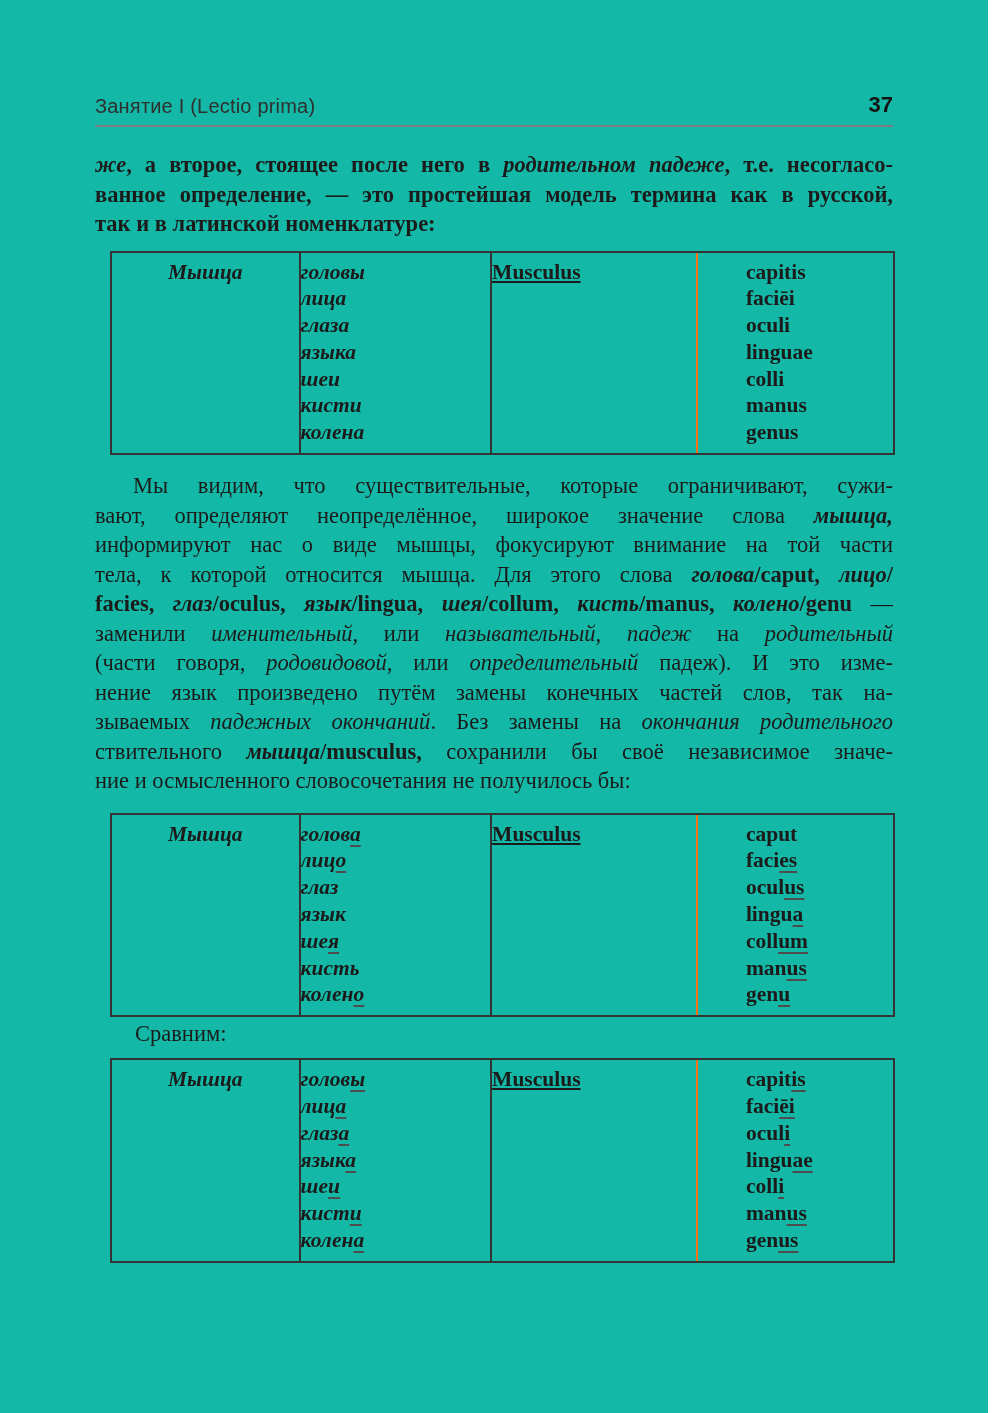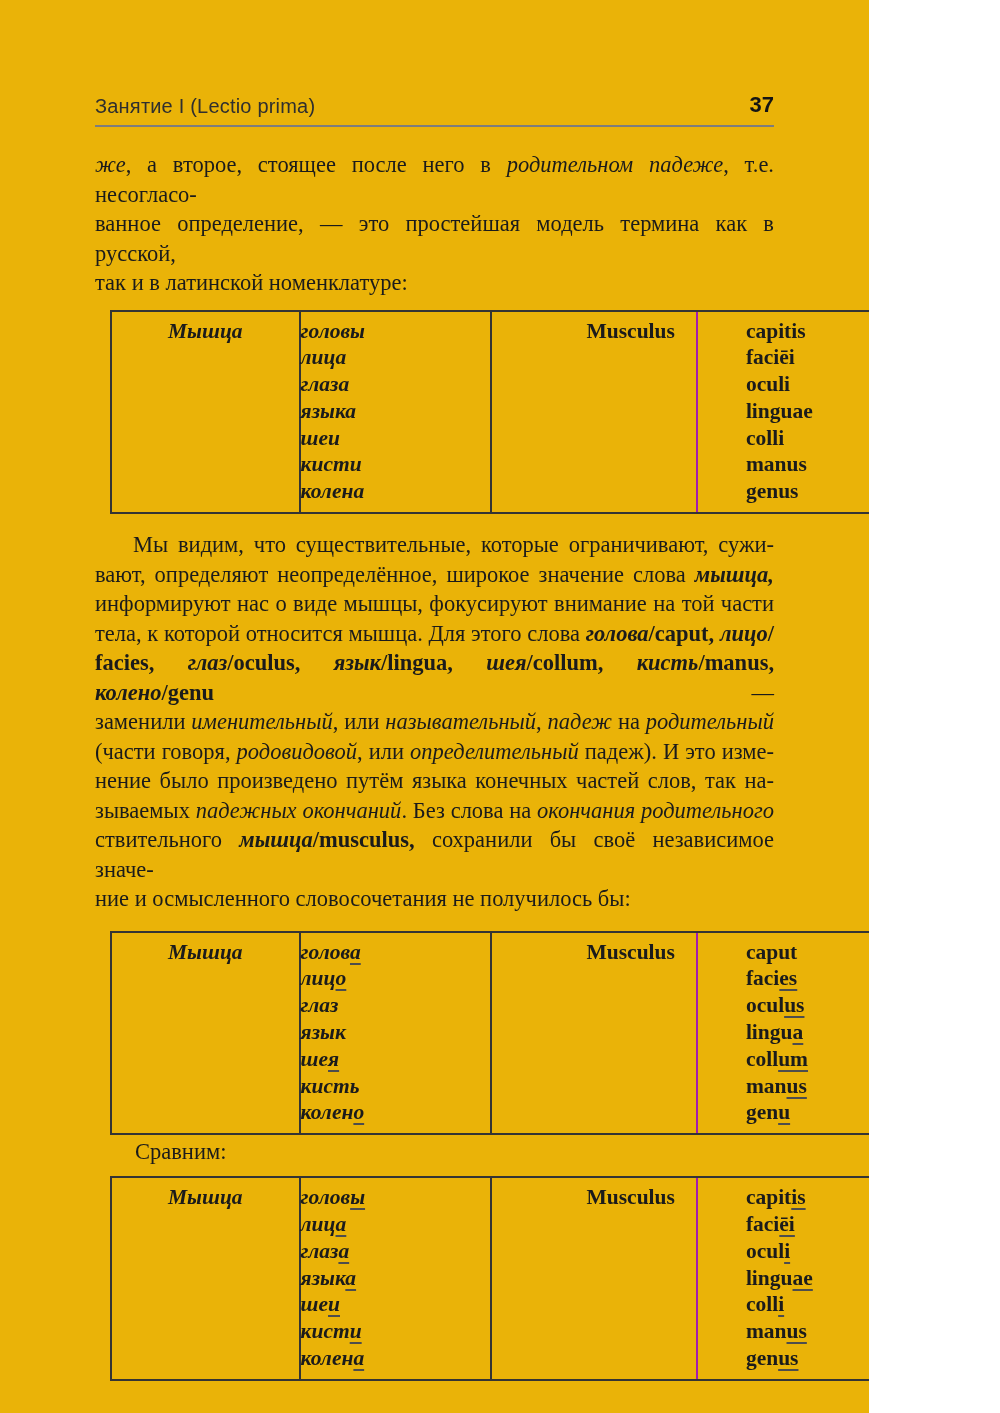--- a/index.html
+++ b/index.html
@@ -1,51 +1,51 @@
 <!DOCTYPE html>
 <html><head>
 <meta charset="utf-8">
 <style>
   html,body{margin:0;padding:0;background:#ffffff;}
   .page{
-    width:869px;height:1413px;background:#eab308;box-sizing:border-box;
+    width:988px;height:1413px;background:#14b8a6;box-sizing:border-box;
     padding:92px 95px 0 95px;position:relative;overflow:hidden;
     font-family:"Liberation Serif",serif;color:#1b1b1b;
   }
   .hdr{
     display:flex;justify-content:space-between;align-items:flex-end;
     font-family:"Liberation Sans",sans-serif;
     padding-bottom:7px;border-bottom:2px solid #7d7d7d;
   }
   .hdr-title{font-size:20px;color:#2f2f2f;letter-spacing:0.2px;}
   .hdr-num{font-size:22px;font-weight:bold;color:#141414;}
 
   .para{font-size:22.5px;line-height:29.5px;}
-  .p1{margin-top:23px;}
+  .p1{margin-top:23px;font-weight:bold;}
   .p2{margin-top:16px;}
   .pline{text-align:justify;text-align-last:justify;}
   .pline.plast{text-align-last:left;}
   .pindent{text-indent:38px;}
   .it{font-style:italic;}
   .bd{font-weight:bold;}
   .bit{font-weight:bold;font-style:italic;}
 
   .tbl{
     display:flex;border:2px solid #343434;margin-left:15px;width:785px;
     box-sizing:border-box;font-size:21.5px;font-weight:bold;
   }
   .tbl1{margin-top:12px;}
   .tbl2{margin-top:17px;}
   .tbl3{margin-top:10px;}
   .cell{box-sizing:border-box;padding-top:6px;padding-bottom:7px;}
   .c1{width:24.6%;text-align:center;font-style:italic;}
   .c2{width:25.5%;font-style:italic;
       border-left:2px solid #343434;border-right:2px solid #343434;}
-  .c3{width:24.1%;text-align:right;}
-  .c4{width:25.8%;padding-left:48px;border-left:2px solid #a21caf;margin-left:21px;}
+  .c3{width:24.1%;text-align:left;text-decoration:underline;}
+  .c4{width:25.8%;padding-left:48px;border-left:2px solid #f97316;margin-left:21px;}
   .wline{line-height:26.8px;}
   .und{
     text-decoration:underline;text-decoration-thickness:1.5px;
     text-underline-offset:3.5px;text-decoration-color:#4d4d4d;
   }
   .cmp{font-size:22.5px;line-height:29px;margin-top:2px;padding-left:40px;}
 </style>
 </head>
 <body>
 
@@ -90,22 +90,22 @@
     </div>
 
   <div class="para p2">
       <div class="pline pindent"><span>Мы видим, что существительные, которые ограничивают, сужи-</span></div>
       <div class="pline"><span>вают, определяют неопределённое, широкое значение слова </span><span class="bit">мышца,</span></div>
       <div class="pline"><span>информируют нас о виде мышцы, фокусируют внимание на той части</span></div>
       <div class="pline"><span>тела, к которой относится мышца. Для этого слова </span><span class="bit">голова</span><span class="bd">/caput,</span><span> </span><span class="bit">лицо</span><span class="bd">/</span></div>
       <div class="pline"><span class="bd">facies,</span><span> </span><span class="bit">глаз</span><span class="bd">/oculus,</span><span> </span><span class="bit">язык</span><span class="bd">/lingua,</span><span> </span><span class="bit">шея</span><span class="bd">/collum,</span><span> </span><span class="bit">кисть</span><span class="bd">/manus,</span><span> </span><span class="bit">колено</span><span class="bd">/genu</span><span> —</span></div>
       <div class="pline"><span>заменили </span><span class="it">именительный</span><span>, или </span><span class="it">назывательный</span><span>, </span><span class="it">падеж</span><span> на </span><span class="it">родительный</span></div>
       <div class="pline"><span>(части говоря, </span><span class="it">родовидовой</span><span>, или </span><span class="it">определительный</span><span> падеж). И это изме-</span></div>
-      <div class="pline"><span>нение было произведено путём языка конечных частей слов, так на-</span></div>
-      <div class="pline"><span>зываемых </span><span class="it">падежных окончаний</span><span>. Без слова на </span><span class="it">окончания родительного</span></div>
+      <div class="pline"><span>нение язык произведено путём замены конечных частей слов, так на-</span></div>
+      <div class="pline"><span>зываемых </span><span class="it">падежных окончаний</span><span>. Без замены на </span><span class="it">окончания родительного</span></div>
       <div class="pline"><span>ствительного </span><span class="bit">мышца</span><span class="bd">/musculus,</span><span> сохранили бы своё независимое значе-</span></div>
       <div class="pline plast"><span>ние и осмысленного словосочетания не получилось бы:</span></div>
     </div>
 
   <div class="tbl tbl2">
       <div class="cell c1">
         <div class="wline">Мышца</div>
       </div>
       <div class="cell c2">
         <div class="wline"><span>голов</span><span class="und">а</span></div>

